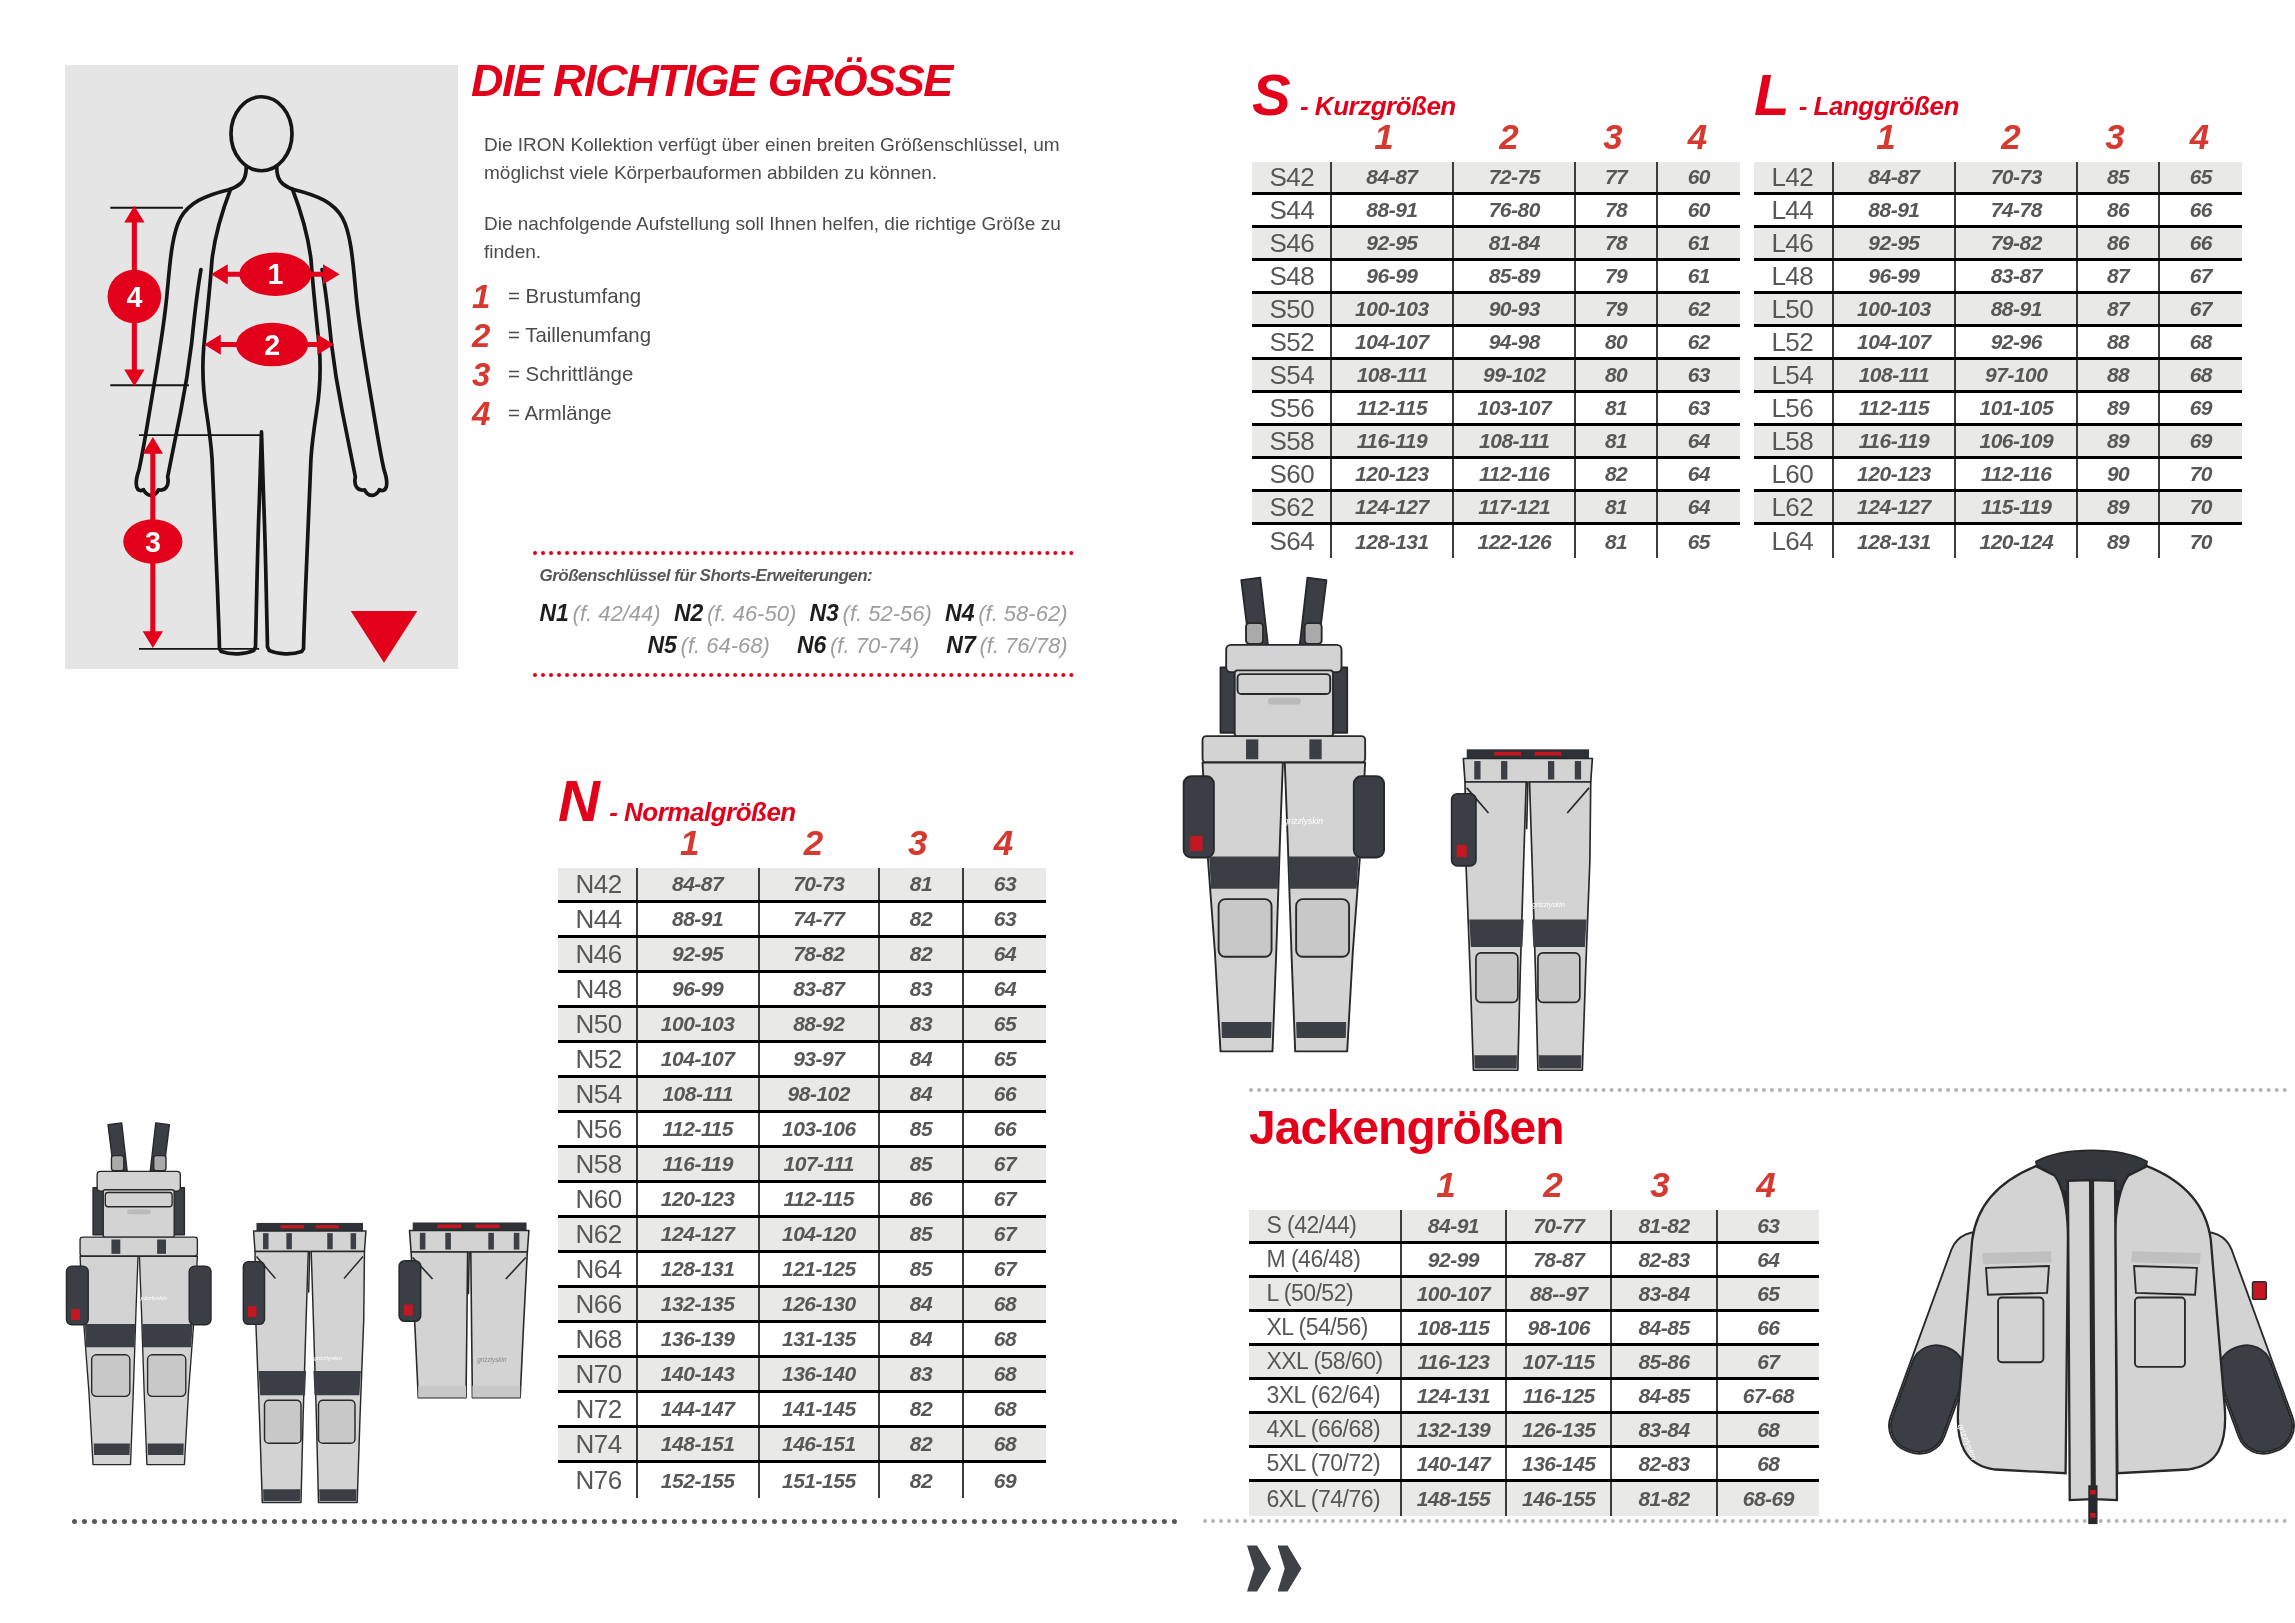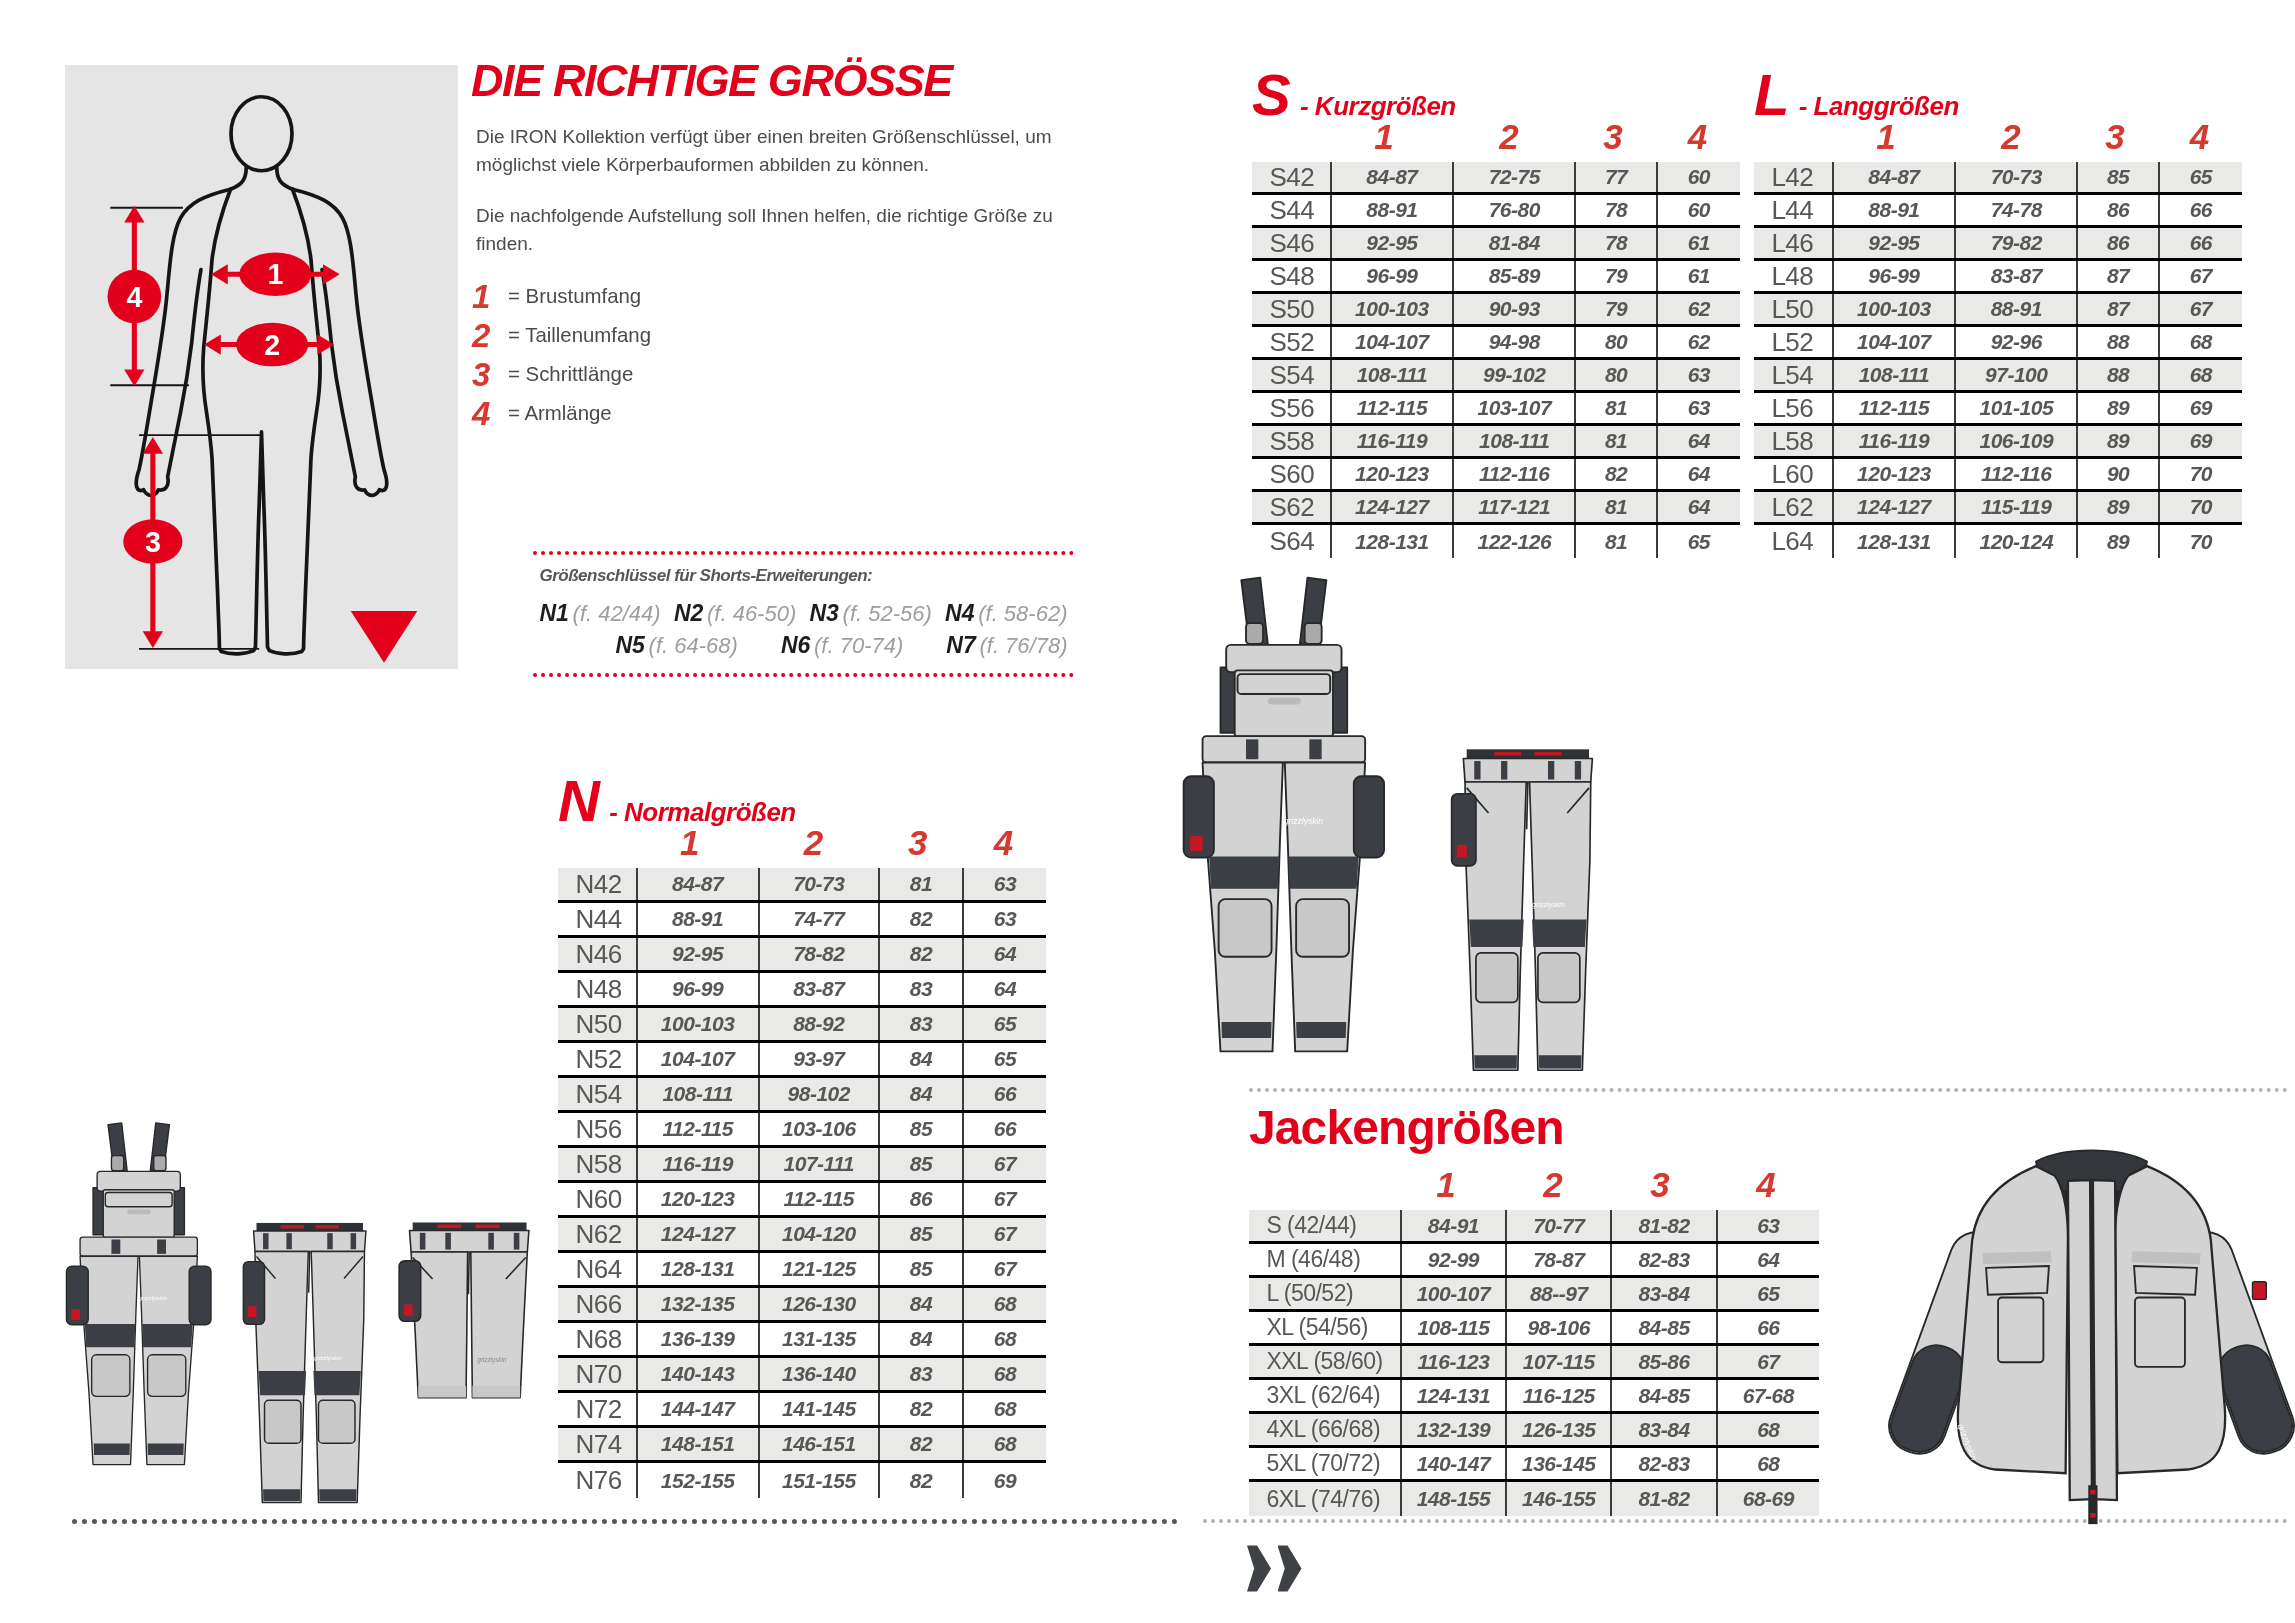--- a/index.html
+++ b/index.html
@@ -20,36 +20,36 @@
   body{width:2295px;height:1623px;background:#fff;font-family:"Liberation Sans",sans-serif;overflow:hidden;}
   .page{position:relative;width:2295px;height:1623px;background:#fff;}
 
   
   .figure-panel{position:absolute;left:65px;top:65px;width:393px;height:604px;background:var(--panel);}
   .figure-panel svg{display:block;width:100%;height:100%;}
 
   
   .main-title{position:absolute;left:471px;top:55px;margin:0;font-size:45px;font-weight:bold;font-style:italic;
     color:var(--red);letter-spacing:-1.4px;white-space:nowrap;}
-  .intro{position:absolute;left:472px;width:592px;margin:4px;font-size:19px;line-height:1.45;color:var(--graytext);}
+  .intro{position:absolute;left:472px;width:592px;margin:12px;font-size:19px;line-height:1.45;color:var(--graytext);}
   .intro.p1{top:119px;}
   .intro.p2{top:198px;}
 
   
   .legend{position:absolute;left:472px;top:277px;}
   .legend-item{display:flex;align-items:center;height:39px;}
   .lnum{width:36px;font-size:33px;font-weight:bold;font-style:italic;color:var(--red2);line-height:1;}
   .llabel{font-size:20.4px;color:var(--graytext);}
 
   
   .shorts-box{position:absolute;left:533px;top:551px;width:541px;box-sizing:border-box;
     border-top:4.6px dotted var(--red);border-bottom:4.6px dotted var(--red);padding:11px 6.5px 14px 6.5px;}
   .shorts-title{font-size:17px;font-style:italic;font-weight:600;color:var(--cell);letter-spacing:-0.5px;margin-bottom:14px;}
   .skey-row{display:flex;justify-content:space-between;align-items:baseline;margin-top:4.6px;}
-  .skey-row.indent{margin-left:76px;}
+  .skey-row.indent{margin-left:108px;}
   .scode{font-size:23px;font-weight:bold;font-style:italic;color:var(--ink);}
   .srange{font-size:22px;font-style:italic;color:#9d9d9c;margin-left:3.7px;}
 
   
   .section-title{position:absolute;display:flex;align-items:baseline;gap:10.2px;white-space:nowrap;}
   .big-letter{font-size:58px;font-weight:bold;font-style:italic;color:var(--red);line-height:1;letter-spacing:-0.9px;}
   .title-suffix{font-size:26px;font-style:italic;font-weight:600;color:var(--red);letter-spacing:-0.5px;}
   .jacken-title{position:absolute;left:1249px;top:1100px;margin:0;font-size:48px;font-weight:bold;
     color:var(--red);letter-spacing:-0.9px;}
 

